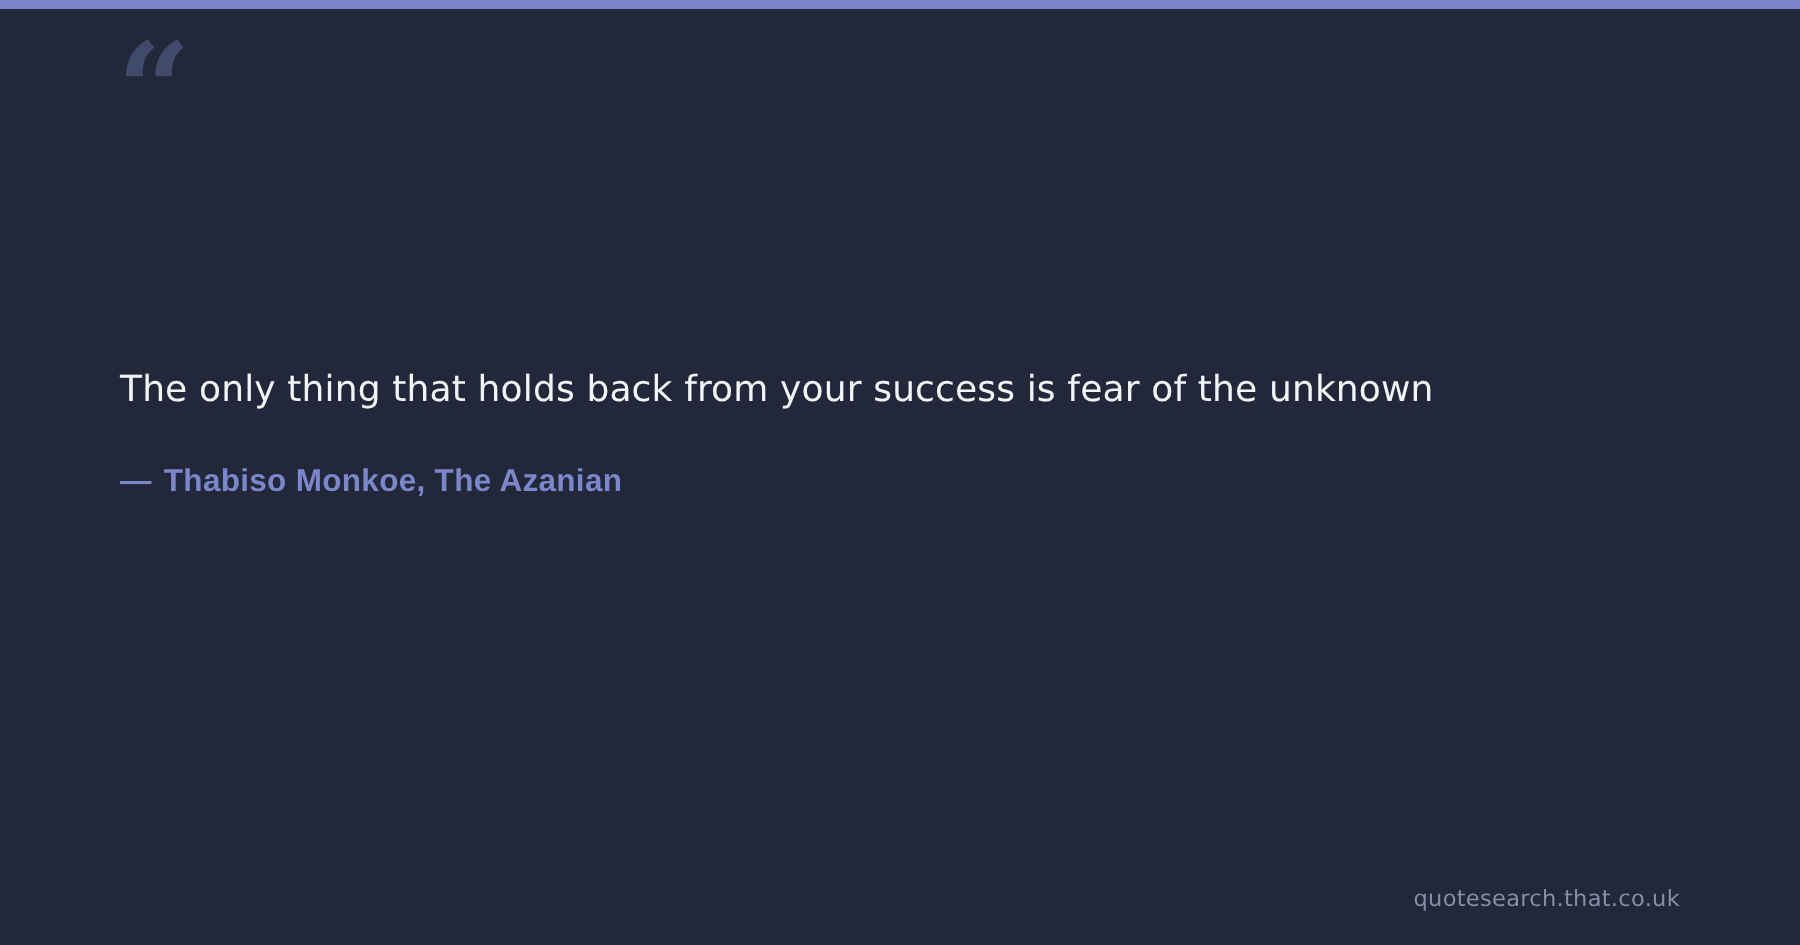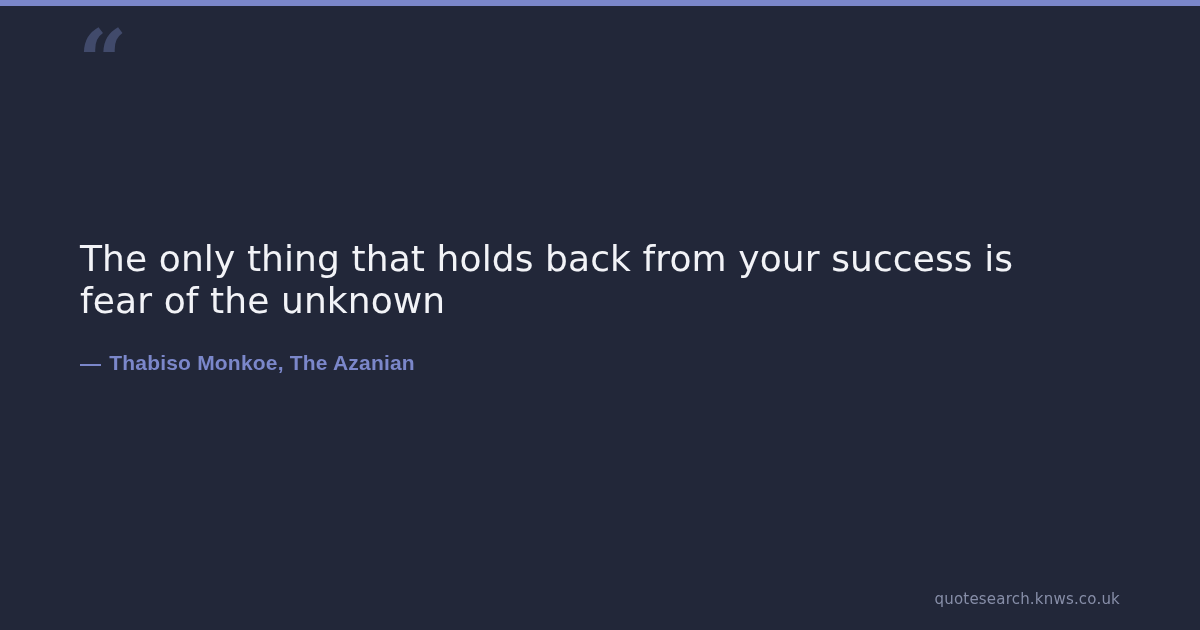--- a/index.html
+++ b/index.html
@@ -43,21 +43,21 @@
   }
   .content {
     position: absolute;
     left: 80px;
     top: 238px;
     width: 1010px;
   }
   .quote-text {
     margin: 0;
     font-family: "DejaVu Sans", sans-serif;
-    font-size: 36px;
+    font-size: 24px;
     font-weight: 400;
     line-height: 42px;
     color: #f2f3f7;
     letter-spacing: 0.1px;
   }
   .attribution {
     margin: 0;
     padding-top: 29px;
     font-family: Liberation Sans, sans-serif;
     font-size: 21px;
@@ -91,15 +91,15 @@
   <div class="quote-mark">“</div>
 
   <div class="content">
     <p class="quote-text">The only thing that holds back from your success is fear of the unknown</p>
 
     <p class="attribution">
       <span class="dash">—</span><span>Thabiso Monkoe, The Azanian</span>
     </p>
   </div>
 
-  <div class="watermark">quotesearch.knws.co.uk</div>
+  <div class="watermark">quotesearch.that.co.uk</div>
 
 </div>
 
 </body></html>

